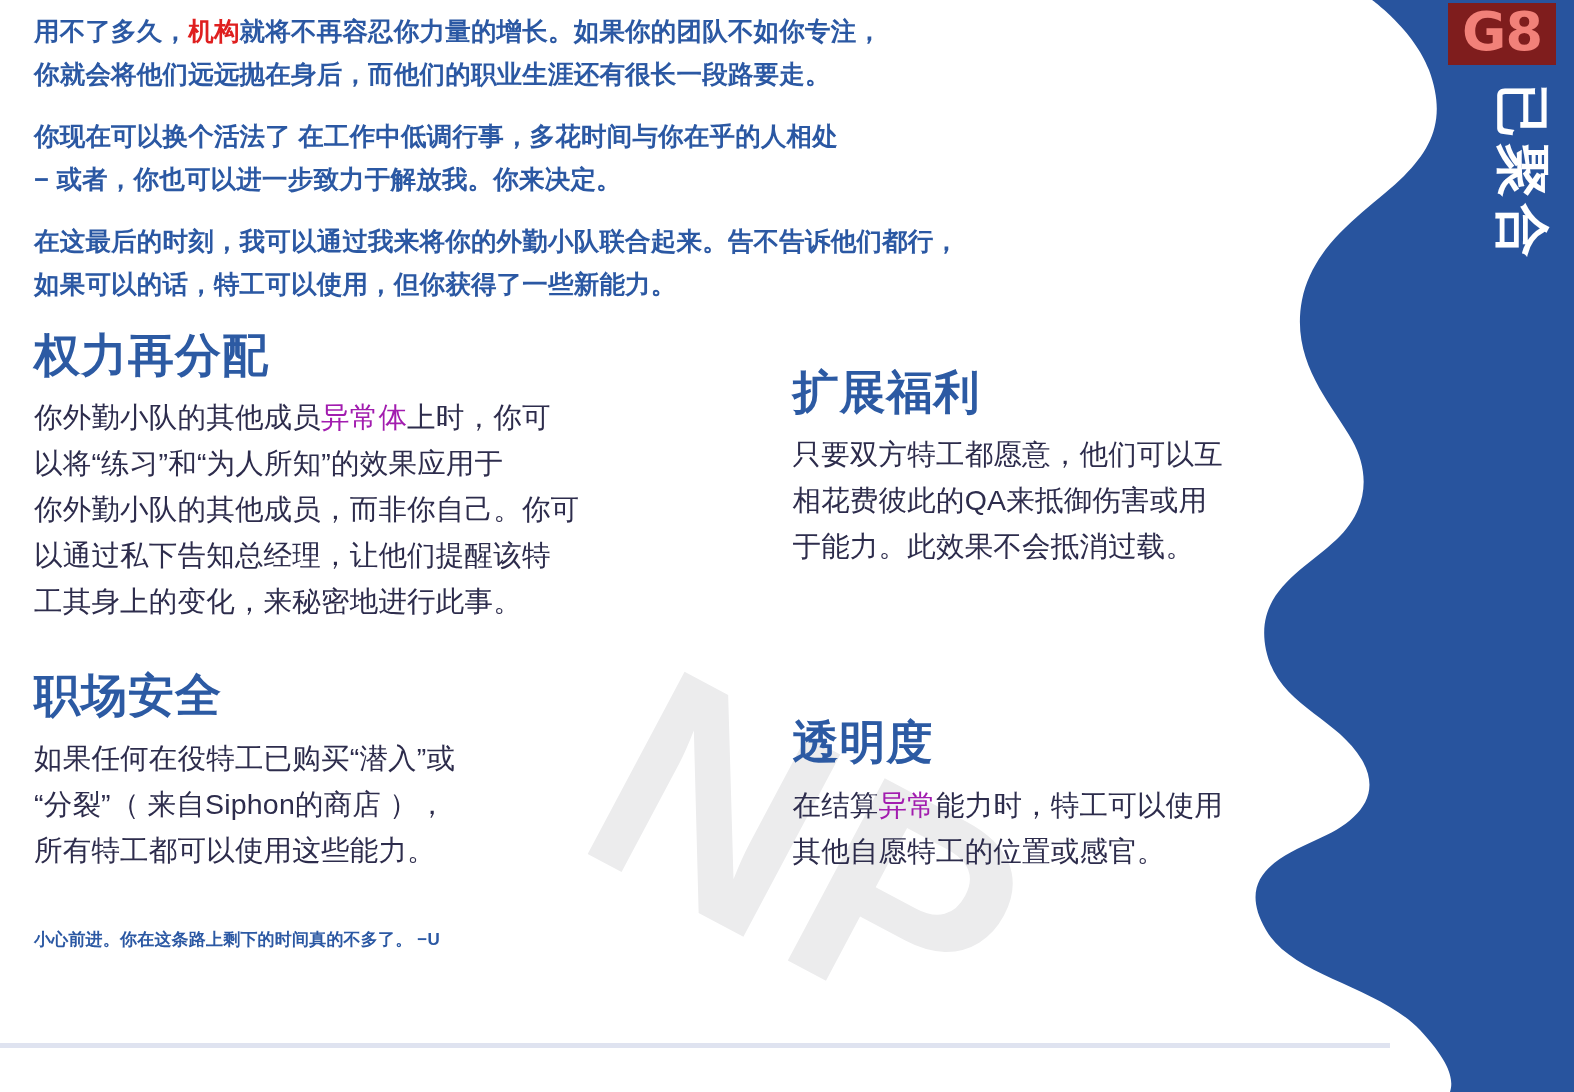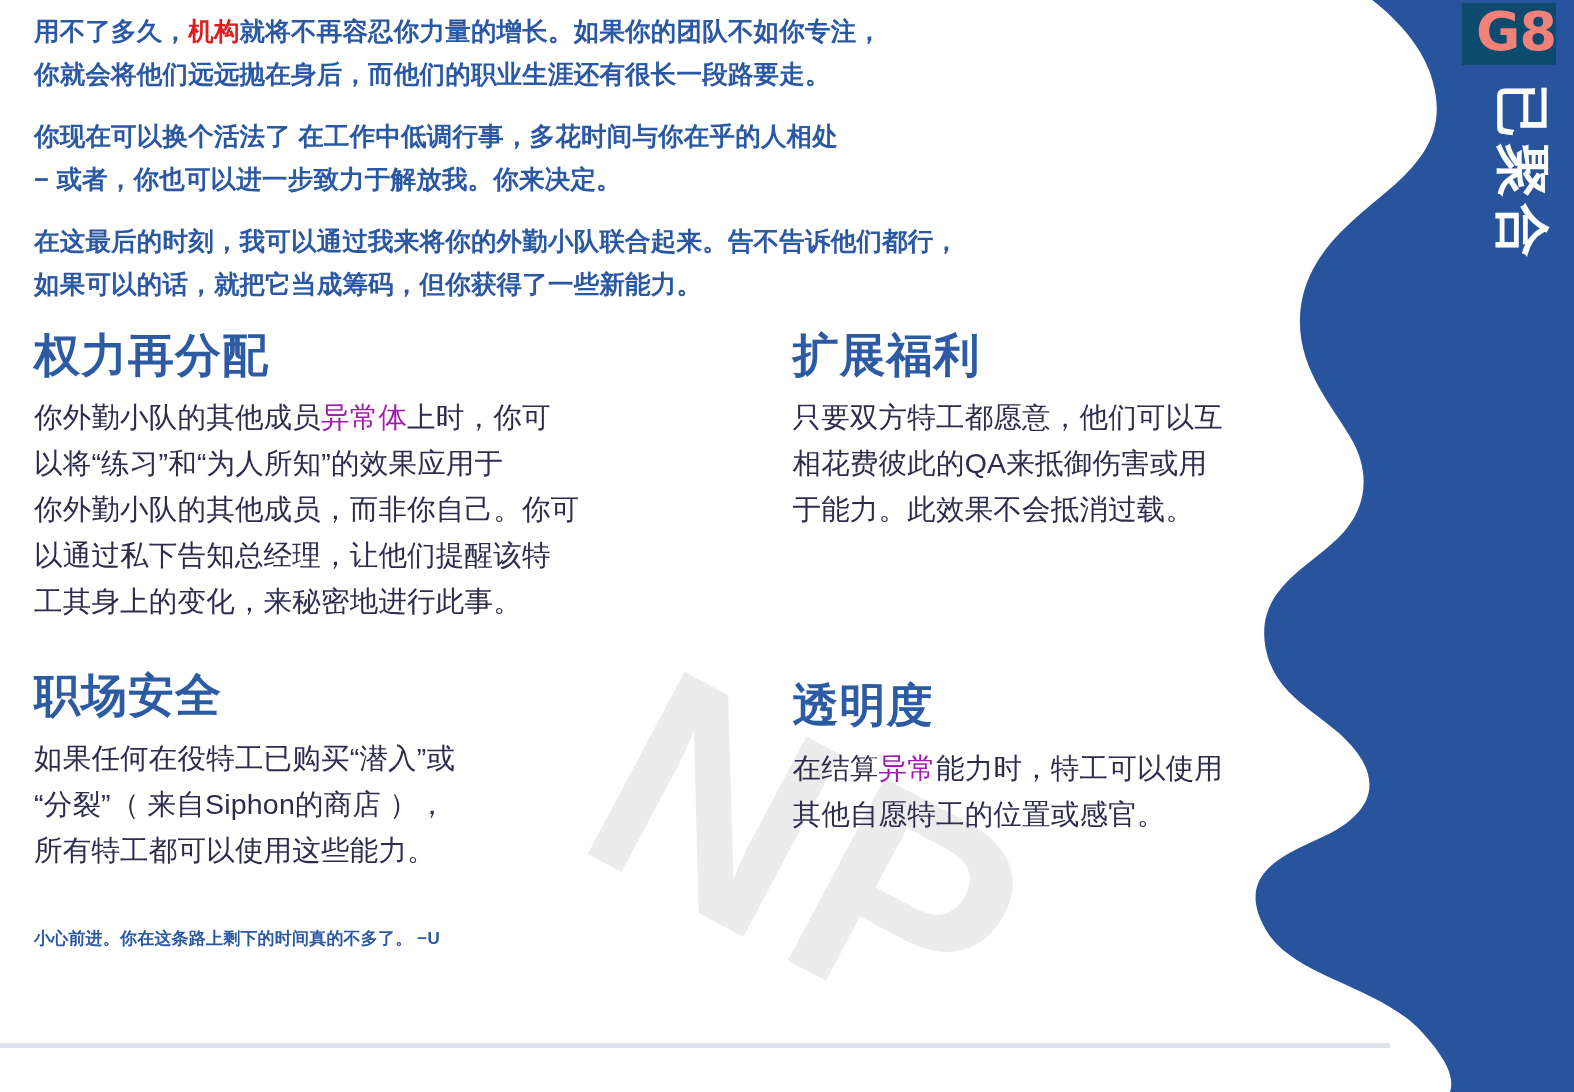--- a/index.html
+++ b/index.html
@@ -12,22 +12,22 @@
   
   .wave-layer{
     position:absolute; top:0; right:0; width:320px; height:1092px;
     pointer-events:none; z-index:1;
   }
   .wave-layer svg{ display:block; width:100%; height:100%; }
 
   
   .g8-badge{
     position:absolute; top:3px; right:18px;
-    background:#0c4a6e;
-    padding:2px 0 6px 14px;
+    background:#7f1d1d;
+    padding:2px 14px 6px 14px;
     z-index:5;
     line-height:1;
   }
   .g8-badge span{
     font-family:"DejaVu Sans",sans-serif;
     font-weight:bold;
     font-size:54px;
     color:#f28179;
     letter-spacing:-1px;
     display:block;
@@ -86,21 +86,21 @@
   }
   .intro p.p2{ margin-bottom:19px;margin-top:12px; }
   .intro .red{ color:#df1f1f; }
 
   .columns{
     display:flex;
     margin-top:22px;
     gap:16px;
   }
   .col-left{ width:760px; }
-  .col-right{ width:540px; }
+  .col-right{ width:540px;margin-top:37px; }
 
   .section{ margin-bottom:14px; }
   .section h2{
     color:#2c5aa3;
     font-weight:bold;
     font-size:46px;
     line-height:1.18;
     letter-spacing:1px;
     margin-bottom:12px;
   }
@@ -165,21 +165,21 @@
 </div>
 
 <div class="page">
 
   <div class="intro">
     <p><span>用不了多久，</span><span class="red">机构</span><span>就将不再容忍你力量的增长。如果你的团队不如你专注，
 你就会将他们远远抛在身后，而他们的职业生涯还有很长一段路要走。</span></p>
     <p class="p2">你现在可以换个活法了  在工作中低调行事，多花时间与你在乎的人相处
  − 或者，你也可以进一步致力于解放我。你来决定。</p>
     <p>在这最后的时刻，我可以通过我来将你的外勤小队联合起来。告不告诉他们都行，
-如果可以的话，就把它当成筹码，但你获得了一些新能力。</p>
+如果可以的话，特工可以使用，但你获得了一些新能力。</p>
   </div>
 
   <div class="columns">
 
     <div class="col-left">
 
       <div class="section">
         <h2>权力再分配</h2>
         <div class="body"><span>你外勤小队的其他成员</span><span class="hl">异常体</span><span>上时，你可
 以将“练习”和“为人所知”的效果应用于

